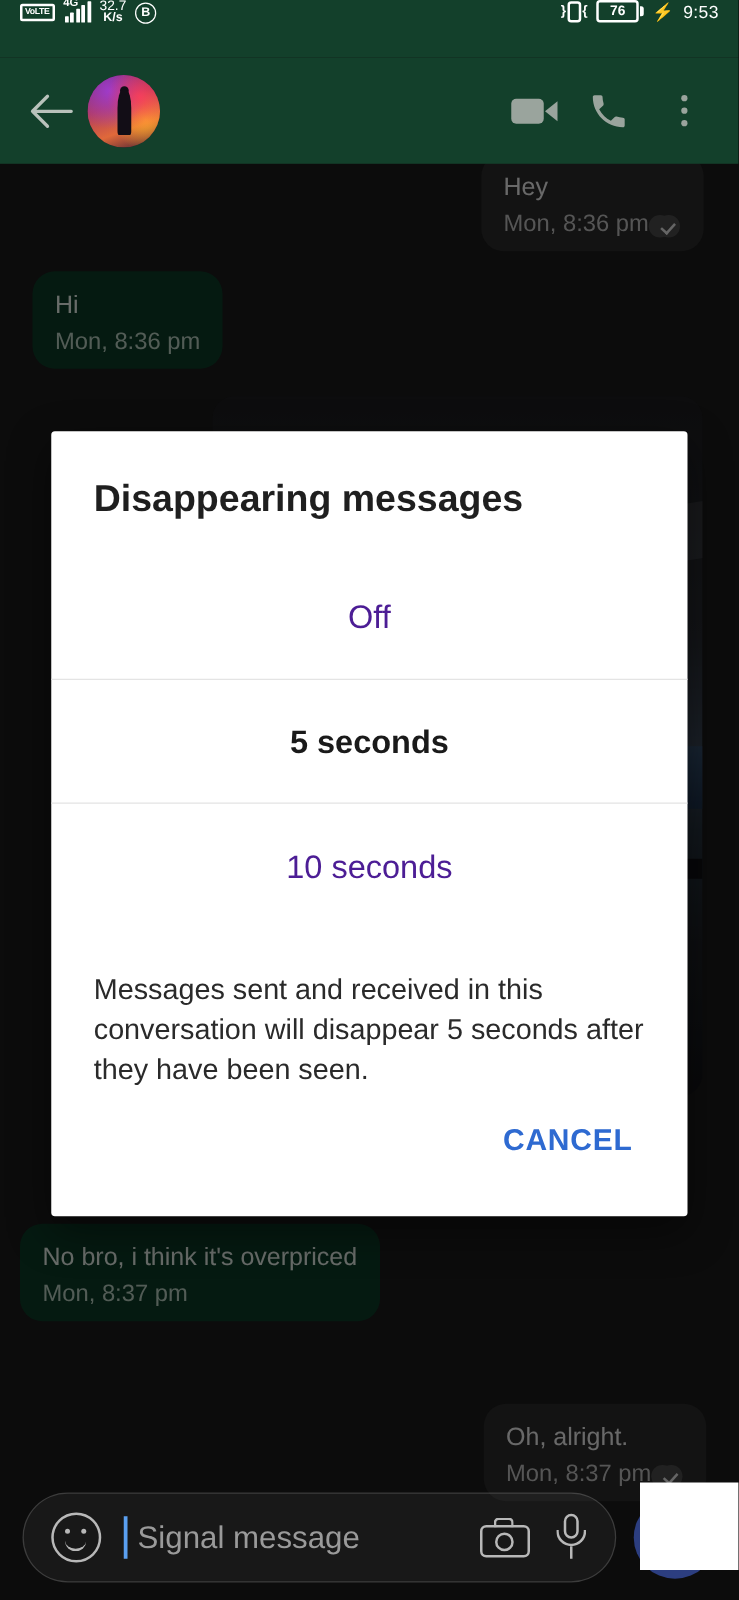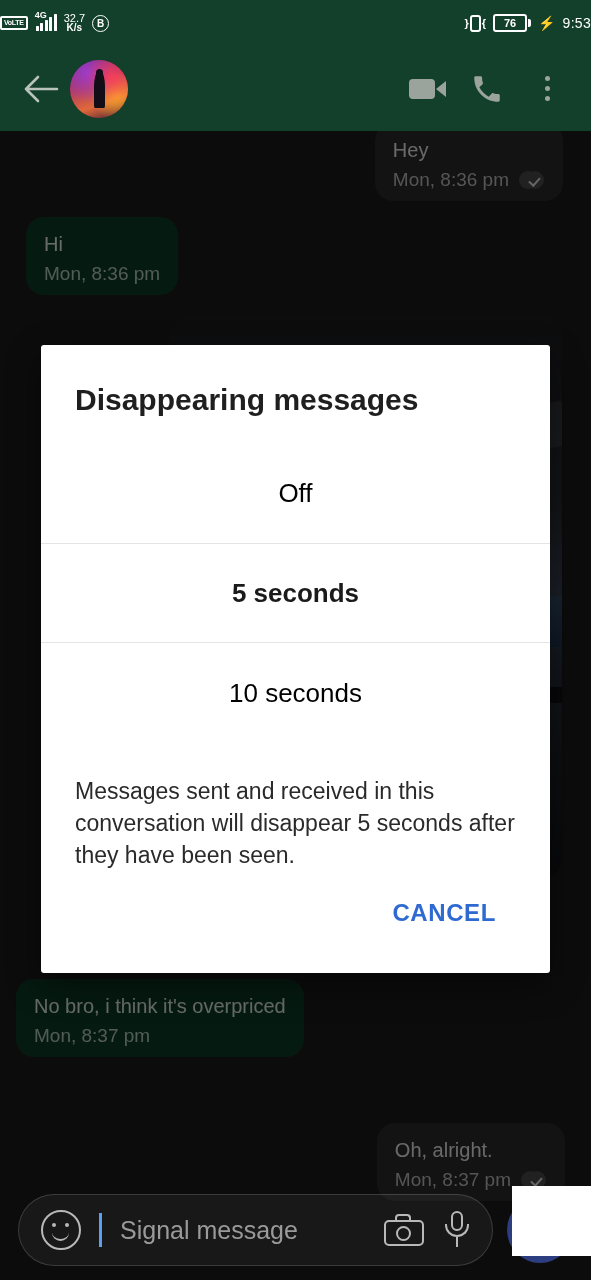--- a/index.html
+++ b/index.html
@@ -14,22 +14,22 @@
     width: 591px; height: 1280px;
     background: #121212;
     overflow: hidden;
   }
 
   
   #status-bar {
     position: absolute; left: 0; top: 0;
     width: 591px; height: 46px;
     background: #13402b;
-    display: flex; align-items: center;
-    padding: 0 0;
+    display: flex; align-items: flex-start;
+    padding: 0 16px;
     color: #ffffff;
     z-index: 6;
   }
   .sb-left { display: flex; align-items: center; gap: 7px; }
   .sb-right { margin-left: auto; display: flex; align-items: center; gap: 7px; }
   .volte-badge {
     border: 2px solid #fff; border-radius: 2px;
     font-size: 7px; font-weight: bold; letter-spacing: -0.3px;
     padding: 1px 2px; line-height: 8px;
   }
@@ -150,21 +150,21 @@
   }
   .msg-row { position: absolute; display: flex; }
   .bubble {
     border-radius: 18px;
     padding: 12px 18px 10px 18px;
     max-width: 420px;
   }
   .bubble .text { font-size: 20px; line-height: 30px; }
   .bubble .meta {
     font-size: 19px; margin-top: 4px;
-    display: flex; align-items: center; gap: 10px;
+    display: flex; align-items: flex-end; gap: 0;
   }
   .bubble.incoming { background: #2a2a2a; color: #e8e8e8; }
   .bubble.incoming .meta { color: #bdbdbd; }
   .bubble.outgoing { background: #0d3b27; color: #e6efe9; }
   .bubble.outgoing .meta { color: #b7ccbf; }
   .ticks { position: relative; width: 26px; height: 20px; flex: none; }
   .ticks .c1, .ticks .c2 {
     position: absolute; top: 1px;
     width: 18px; height: 18px; border-radius: 50%;
     background: #4a4a4a;
@@ -254,21 +254,21 @@
     content: ""; position: absolute; left: 9px; top: 18px;
     width: 17px; height: 9px;
     border: solid #b8b8b8; border-width: 0 0 2.4px 0;
     border-radius: 0 0 14px 14px;
   }
   #caret {
     width: 3px; height: 34px; background: #5a9ff0;
     margin-left: 12px; flex: none;
   }
   #msg-placeholder {
-    margin-left: 12px;
+    margin-left: 2px;
     color: #9a9a9a;
     font-size: 25px;
     white-space: nowrap;
   }
   .pill-actions { margin-left: auto; display: flex; align-items: center; gap: 20px; }
   .cam2 { width: 40px; height: 32px; position: relative; flex: none; }
   .cam2 .body2 {
     position: absolute; left: 0; top: 6px; width: 40px; height: 26px;
     border: 2.4px solid #b8b8b8; border-radius: 5px;
   }
@@ -322,39 +322,39 @@
     font-weight: bold;
     color: #1f1f1f;
     padding: 38px 34px 0 34px;
     line-height: 34px;
   }
   #picker { margin-top: 26px; }
   .picker-row {
     height: 100px;
     display: flex; align-items: center; justify-content: center;
     font-size: 26px;
-    color: #000000;
+    color: #4c1d95;
   }
   .picker-row.selected {
     color: #1a1a1a;
     font-weight: bold;
     border-top: 1px solid #e4e4e4;
     border-bottom: 1px solid #e4e4e4;
   }
   #dialog-desc {
     padding: 32px 34px 0 34px;
     font-size: 23px;
     line-height: 32px;
     color: #2a2a2a;
   }
   #dialog-actions {
     margin-top: auto;
     display: flex; justify-content: flex-end; align-items: center;
     gap: 26px;
-    padding: 0 40px 34px 30px;
+    padding: 0 30px 34px 30px;
   }
   .dlg-btn {
     background: none; border: none;
     color: #2e6ad1;
     font-family: "Liberation Sans", sans-serif;
     font-size: 24px;
     font-weight: bold;
     letter-spacing: 0.6px;
     padding: 12px 14px;
     cursor: pointer;

